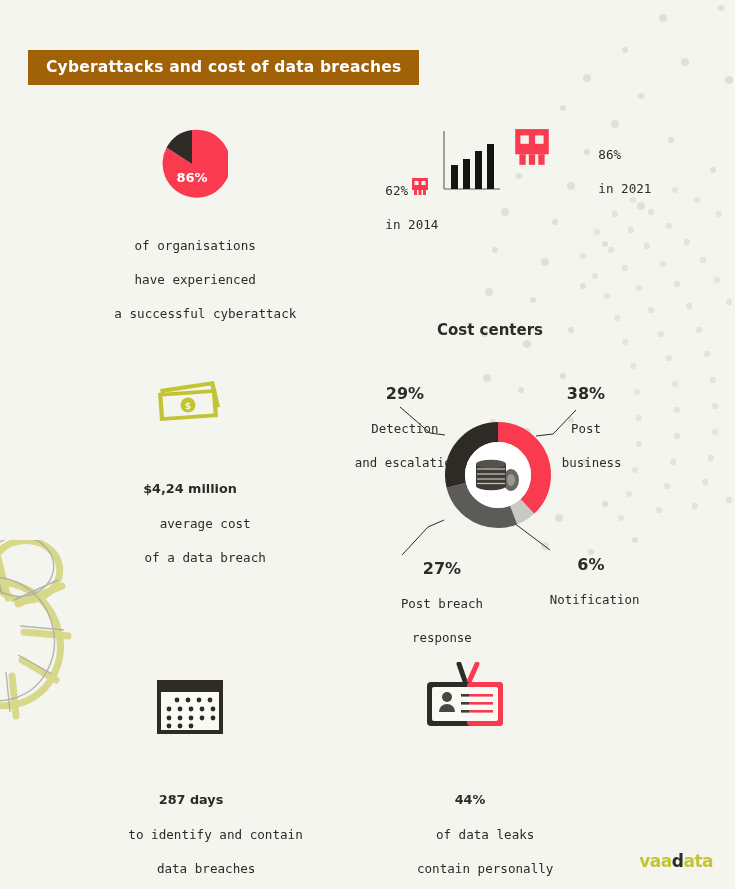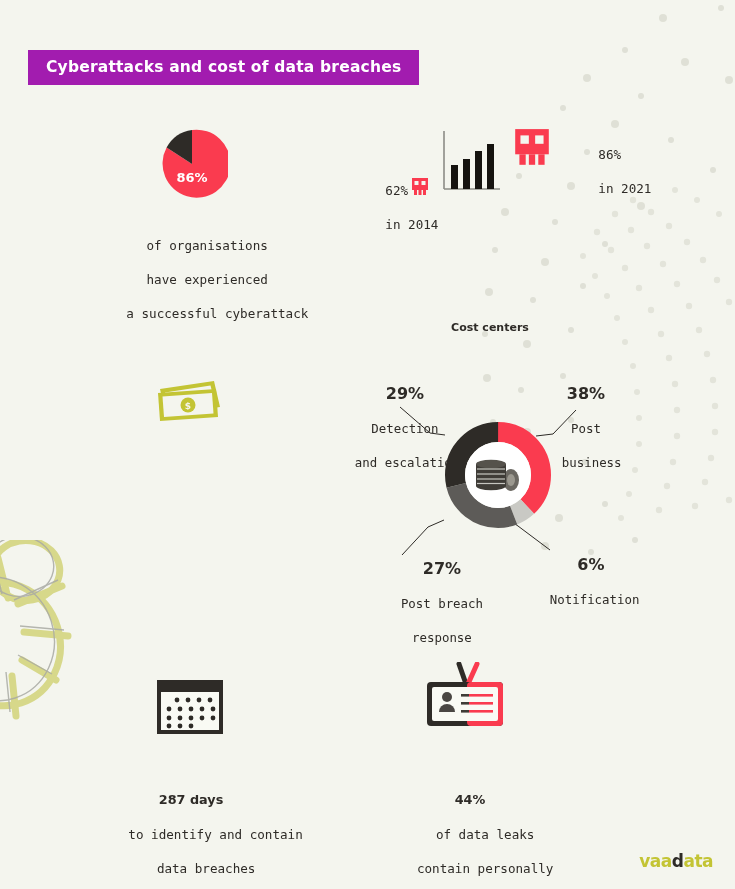--- a/index.html
+++ b/index.html
@@ -38,21 +38,21 @@
     width: 200px;
     height: 200px;
     pointer-events: none;
   }
 
   
   .title-bar {
     position: absolute;
     left: 28px;
     top: 50px;
-    background: #a21caf;
+    background: #a16207;
     color: #ffffff;
     padding: 8px 18px 9px 18px;
     font-family: "DejaVu Sans", sans-serif;
     font-weight: bold;
     font-size: 15.5px;
     letter-spacing: 0.2px;
     white-space: nowrap;
   }
 
   
@@ -115,21 +115,21 @@
 
   
   .section-title {
     position: absolute;
     left: 395px;
     top: 321px;
     width: 190px;
     text-align: center;
     font-family: "DejaVu Sans", sans-serif;
     font-weight: bold;
-    font-size: 11px;
+    font-size: 15px;
     color: #2e2b27;
   }
   .donut-wrap {
     position: absolute;
     left: 443px;
     top: 420px;
     width: 110px;
     height: 110px;
   }
   .donut-center-icon {
@@ -326,21 +326,21 @@
 
   <div class="pie-wrap">
     <svg viewBox="0 0 72 72" width="72" height="72">
 
       <path d="M36 36 L36 2 A34 34 0 1 1 10.6 19.6 Z" fill="#fa3b4f"></path>
       <path d="M36 36 L10.6 19.6 A34 34 0 0 1 36 2 Z" fill="#2e2b27"></path>
     </svg>
     <div class="pie-label">86%</div>
   </div>
 
-  <div class="caption" style="left:96px; top:220px; width:192px;">
+  <div class="caption" style="left:84px; top:220px; width:192px;">
     <span>of organisations</span><br>
     <span>have experienced</span><br>
     <span>a successful cyberattack</span>
   </div>
 
   <div class="yearlab" style="left:355px; top:165px; text-align:center; width:48px;">
     <span>62%</span><br>
     <span>in 2014</span>
   </div>
 
@@ -457,20 +457,25 @@
     <g>
       <path d="M8 14 L62 6 L68 32 L14 40 Z" fill="#c3c434"></path>
       <path d="M13 17.5 L58.5 10.5 L63 29 L17.5 36 Z" fill="#f4f5ee"></path>
       <path d="M6 18 L64 14 L66 42 L8 46 Z" fill="#c3c434"></path>
       <path d="M10.5 21.5 L60 18 L61.5 38.5 L12 42 Z" fill="#f4f5ee"></path>
       <circle cx="36" cy="30" r="7.5" fill="#c3c434"></circle>
       <text x="36" y="34" font-family="DejaVu Sans, sans-serif" font-size="9" font-weight="bold" fill="#f4f5ee" text-anchor="middle">$</text>
     </g>
   </svg>
 
+  <div class="caption" style="left:110px; top:446px; width:160px;">
+    <span class="lead">$4,24 million</span>
+    <span>average cost</span><br>
+    <span>of a data breach</span>
+  </div>
 
   <svg class="icon-calendar" viewBox="0 0 70 58">
     <rect x="2" y="2" width="66" height="54" fill="#2e2b27"></rect>
     <rect x="6" y="14" width="58" height="38" fill="#f9faf4"></rect>
     <g fill="#2e2b27">
       <circle cx="22" cy="22" r="2.4"></circle>
         <circle cx="33" cy="22" r="2.4"></circle>
         <circle cx="44" cy="22" r="2.4"></circle>
         <circle cx="55" cy="22" r="2.4"></circle>
       <circle cx="14" cy="31" r="2.4"></circle>

